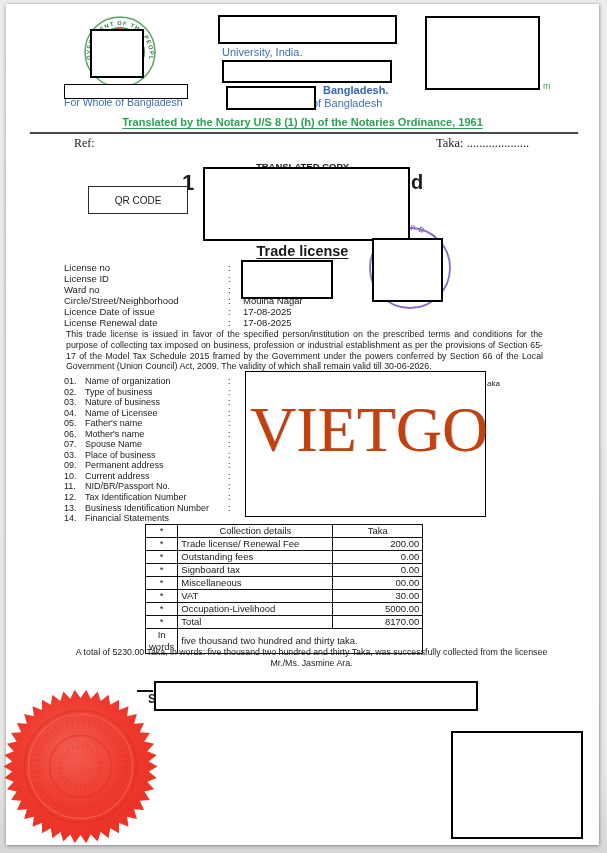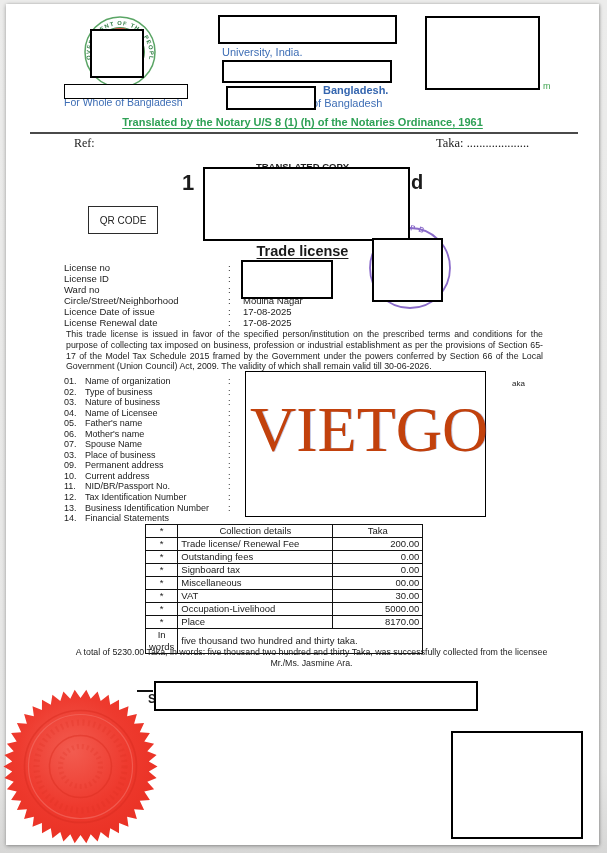--- a/index.html
+++ b/index.html
@@ -82,21 +82,21 @@
 
     <div class="abs serif" style="left:68px; top:132px; font-size:12px;">Ref:</div>
     <div class="abs serif" style="left:430px; top:132px; font-size:12.5px;">Taka: ....................</div>
 
     <div class="abs" style="left:0; top:157px; width:593px; text-align:center; font-size:9.5px; font-weight:bold; text-decoration:underline;">TRANSLATED COPY</div>
 
     <div class="abs" style="left:176px; top:166px; font-size:22px; font-weight:bold;">1</div>
     <div class="abs frag" style="left:405px; top:167px; font-size:20px; font-weight:bold;">d</div>
     <div class="rbox" style="left:197px; top:163px; width:207px; height:74px;"></div>
 
-    <div class="placeholder-box" style="left:82px; top:182px; width:70px; height:28px;margin-top:20px;">
+    <div class="placeholder-box" style="left:82px; top:182px; width:100px; height:28px;">
       <span>QR CODE</span>
     </div>
 
     <svg class="abs" style="left:360px; top:220px; z-index:1;" width="88" height="88" viewBox="0 0 88 88">
       <circle cx="44" cy="44" r="40" fill="none" stroke="#8A6BC9" stroke-width="1.8"></circle>
       <path id="stampTop" d="M 9,48 A 35.5,35.5 0 1 1 79,48" fill="none"></path>
       <path id="stampBot" d="M 13,50 A 32,32 0 0 0 75,50" fill="none"></path>
       <text font-size="7.5" font-weight="bold" fill="#8A6BC9" letter-spacing="3" text-anchor="middle">
         <textPath href="#stampTop" startOffset="50%">ASPB</textPath>
       </text>
@@ -154,21 +154,21 @@
       <div class="nrow"><span class="nno">07.</span><span>Spouse Name</span><span class="ncolon">:</span></div>
       <div class="nrow"><span class="nno">03.</span><span>Place of business</span><span class="ncolon">:</span></div>
       <div class="nrow"><span class="nno">09.</span><span>Permanent address</span><span class="ncolon">:</span></div>
       <div class="nrow"><span class="nno">10.</span><span>Current address</span><span class="ncolon">:</span></div>
       <div class="nrow"><span class="nno">11.</span><span>NID/BR/Passport No.</span><span class="ncolon">:</span></div>
       <div class="nrow"><span class="nno">12.</span><span>Tax Identification Number</span><span class="ncolon">:</span></div>
       <div class="nrow"><span class="nno">13.</span><span>Business Identification Number</span><span class="ncolon">:</span></div>
       <div class="nrow"><span class="nno">14.</span><span>Financial Statements</span></div>
     </div>
 
-    <div class="abs" style="left:506px; top:375px; font-size:8px; z-index:6;">aka</div>
+    <div class="abs" style="left:481px; top:375px; font-size:8px; z-index:6;">aka</div>
 
     <div class="rbox rbox-thin" style="left:239px; top:367px; width:241px; height:146px;"></div>
     <div class="watermark" style="left:244px; top:394px;">VIETGO</div>
 
     <table class="fee-table abs" style="left:139px; top:520px;">
       <tbody>
           <tr>
         <td class="td-c" style="width:32px;">*</td>
         <td class="td-c" style="width:155px;">Collection details</td>
         <td class="td-c" style="width:90px;">Taka</td>
@@ -198,21 +198,21 @@
         <td>VAT</td>
         <td class="td-r">30.00</td>
       </tr>
       <tr>
         <td class="td-c">*</td>
         <td>Occupation-Livelihood</td>
         <td class="td-r">5000.00</td>
       </tr>
       <tr>
         <td class="td-c">*</td>
-        <td>Place</td>
+        <td>Total</td>
         <td class="td-r">8170.00</td>
       </tr>
       <tr>
         <td class="td-c">In words</td>
         <td colspan="2">five thousand two hundred and thirty taka.</td>
       </tr>
     </tbody>
       </table>
 
     <div class="abs para" style="left:66px; top:643px; width:479px; text-align:center;">A total of 5230.00 Taka, in words: five thousand two hundred and thirty Taka, was successfully collected from the licensee Mr./Ms. Jasmine Ara.</div>

